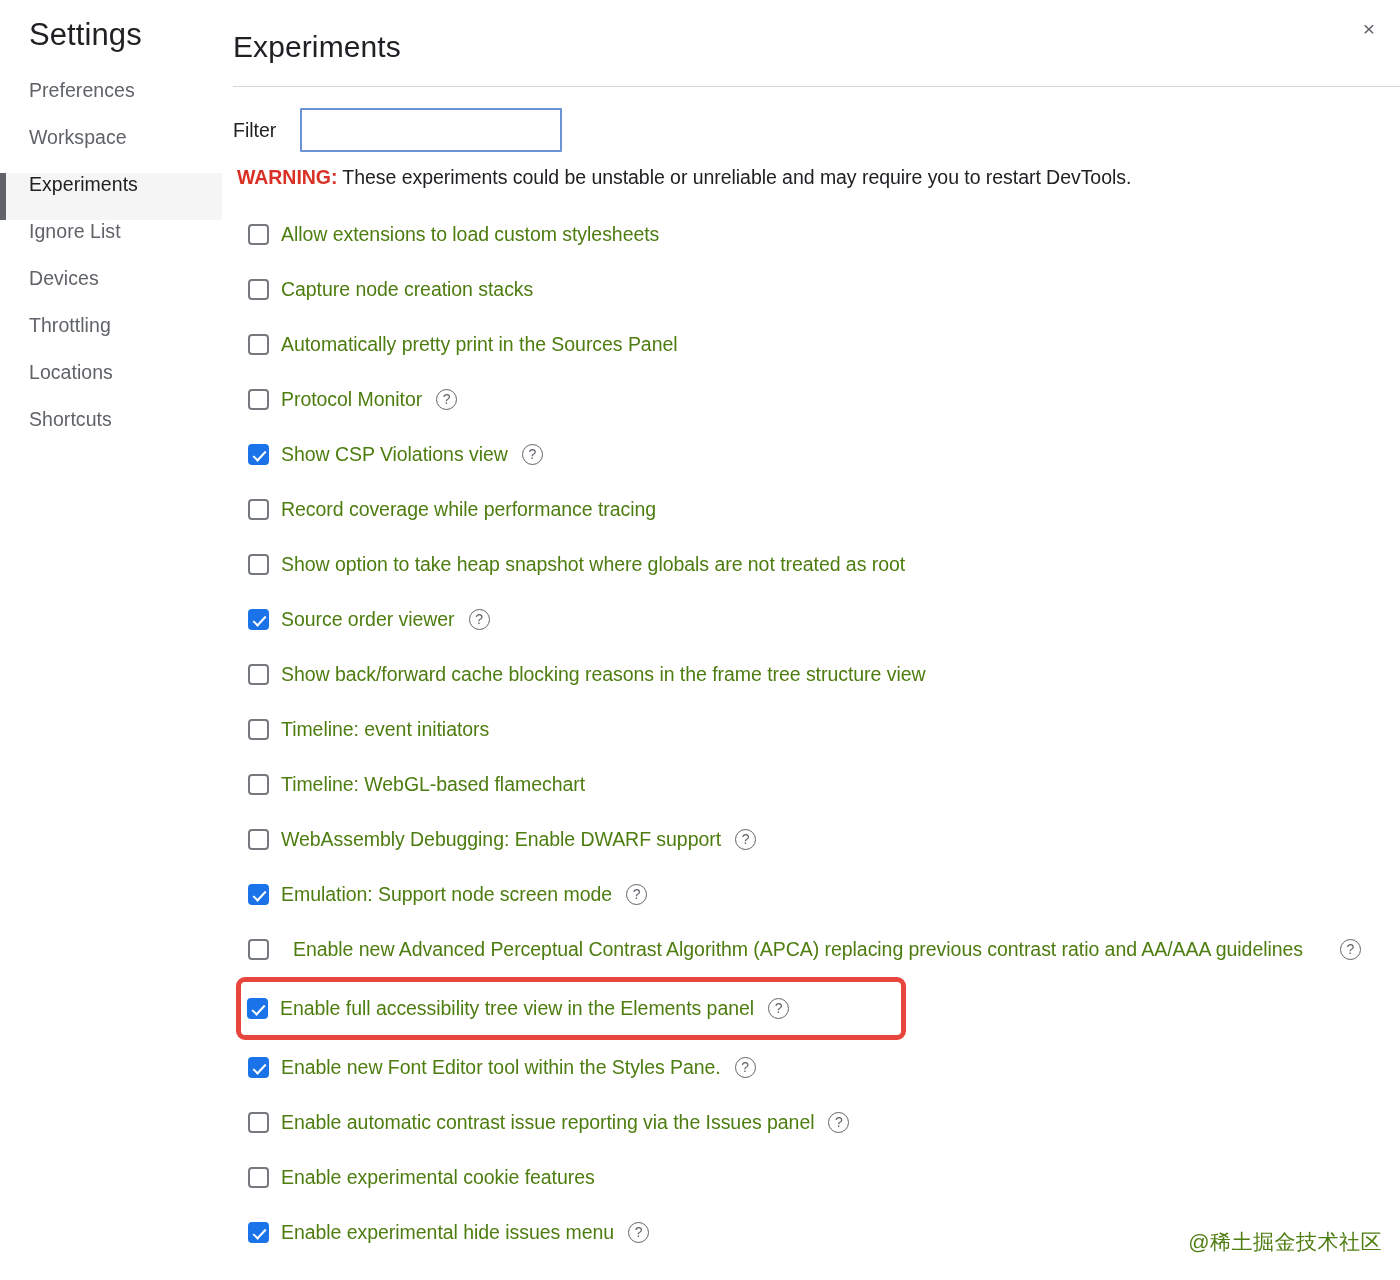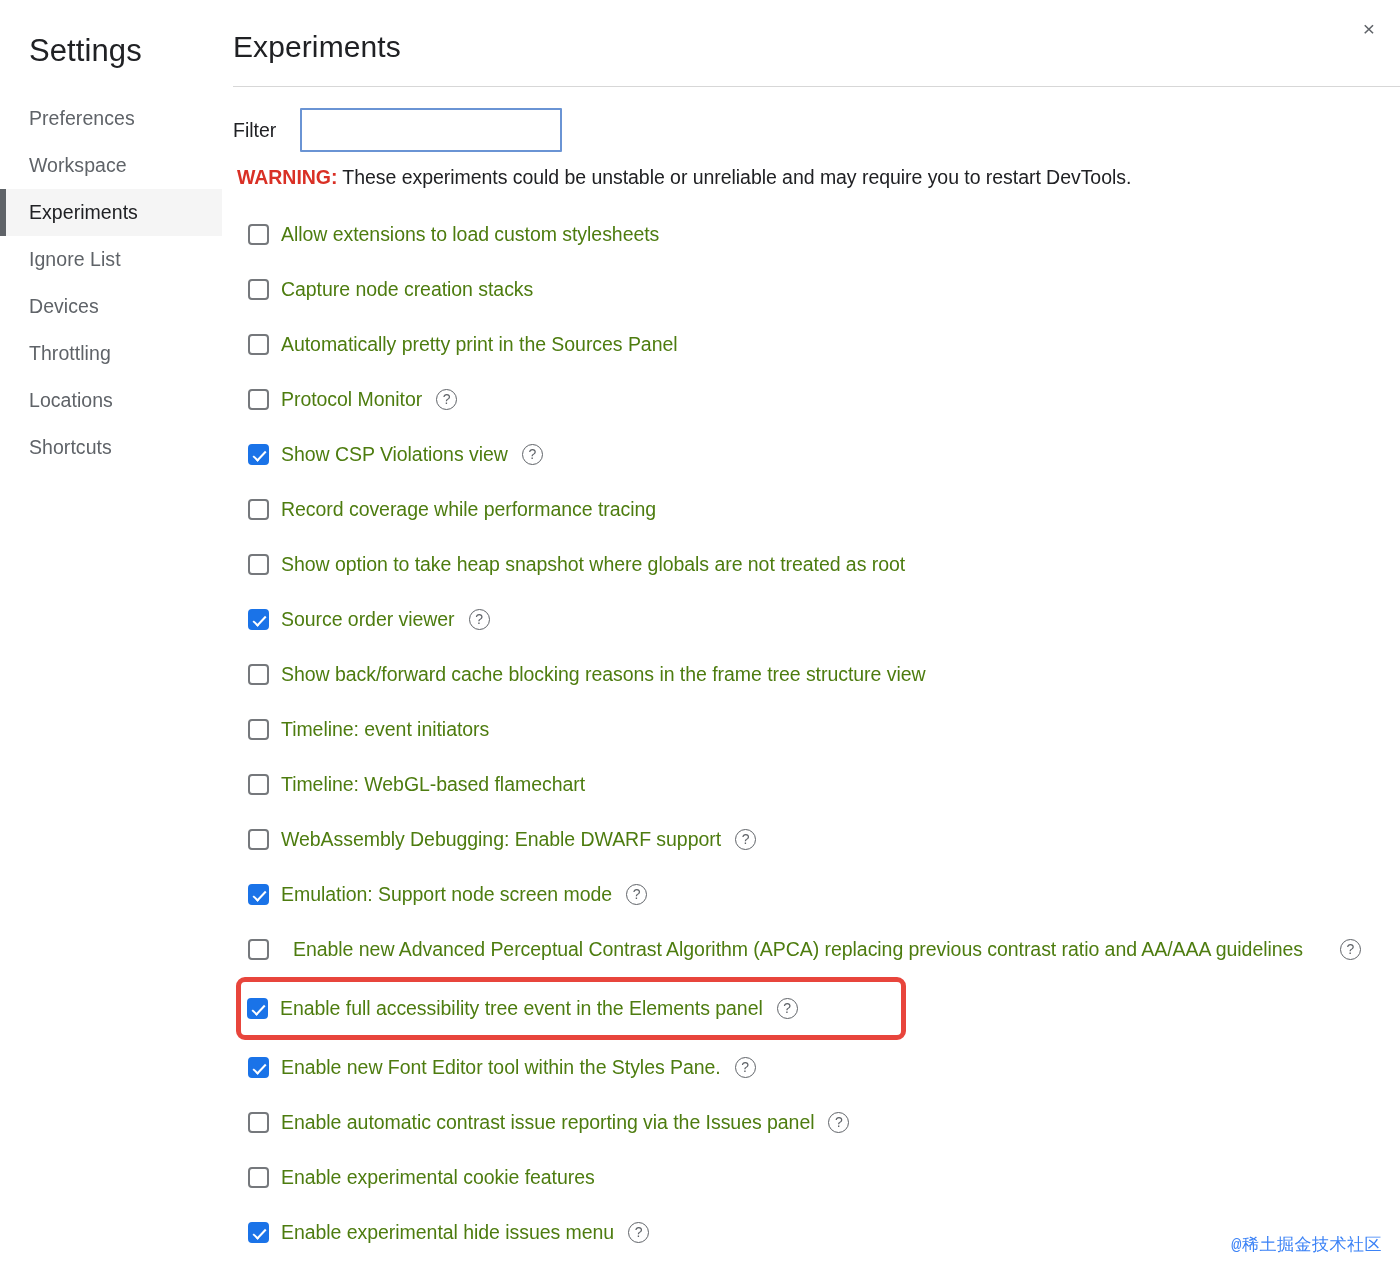--- a/index.html
+++ b/index.html
@@ -29,35 +29,34 @@
     cursor: pointer;
     user-select: none;
   }
 
   
   .sidebar {
     position: absolute;
     left: 0; top: 0;
     width: 222px; height: 1280px;
     background: #ffffff;
-    padding-top: 33px;
+    padding-top: 17px;
   }
   .sidebar-title {
     font-size: 31px;
     color: #202124;
     font-weight: 400;
     padding-left: 29px;
     margin-bottom: 26px;
     letter-spacing: .1px;
   }
   .sidebar-item {
     position: relative;
     height: 47px;
     display: flex;
-    align-items: center;
     padding-left: 29px;
     font-size: 19.5px;
     color: #5f6368;
     cursor: pointer;
     letter-spacing: .05px;
   }
   .sidebar-item.active {
     background: #f5f5f5;
     color: #202124;
   }
@@ -197,25 +196,24 @@
     margin-left: -1px;
     width: 670px;
     min-height: 63px;
   }
 
   
   .watermark {
     position: absolute;
     right: 18px;
     bottom: 24px;
-    font-size: 17px;
-    color: #3b82f6;
+    font-size: 21px;
+    color: #4d7c0f;
     letter-spacing: .5px;
     user-select: none;
-    font-family: Liberation Mono, monospace;
   }
 </style>
 </head>
 <body>
 
 <div id="root">
 
   <div class="close-btn">×</div>
 
   <div class="sidebar">
@@ -319,21 +317,21 @@
           <span class="exp-label">Emulation: Support node screen mode</span>
           <span class="help">?</span>
         </div>
         <div class="exp-row two-line">
           <span class="cb"></span>
           <span class="exp-label">Enable new Advanced Perceptual Contrast Algorithm (APCA) replacing previous contrast ratio and AA/AAA guidelines</span>
           <span class="help far-right">?</span>
         </div>
         <div class="exp-row highlight">
           <span class="cb checked"></span>
-          <span class="exp-label">Enable full accessibility tree event in the Elements panel</span>
+          <span class="exp-label">Enable full accessibility tree view in the Elements panel</span>
           <span class="help">?</span>
         </div>
         <div class="exp-row">
           <span class="cb checked"></span>
           <span class="exp-label">Enable new Font Editor tool within the Styles Pane.</span>
           <span class="help">?</span>
         </div>
         <div class="exp-row">
           <span class="cb"></span>
           <span class="exp-label">Enable automatic contrast issue reporting via the Issues panel</span>

